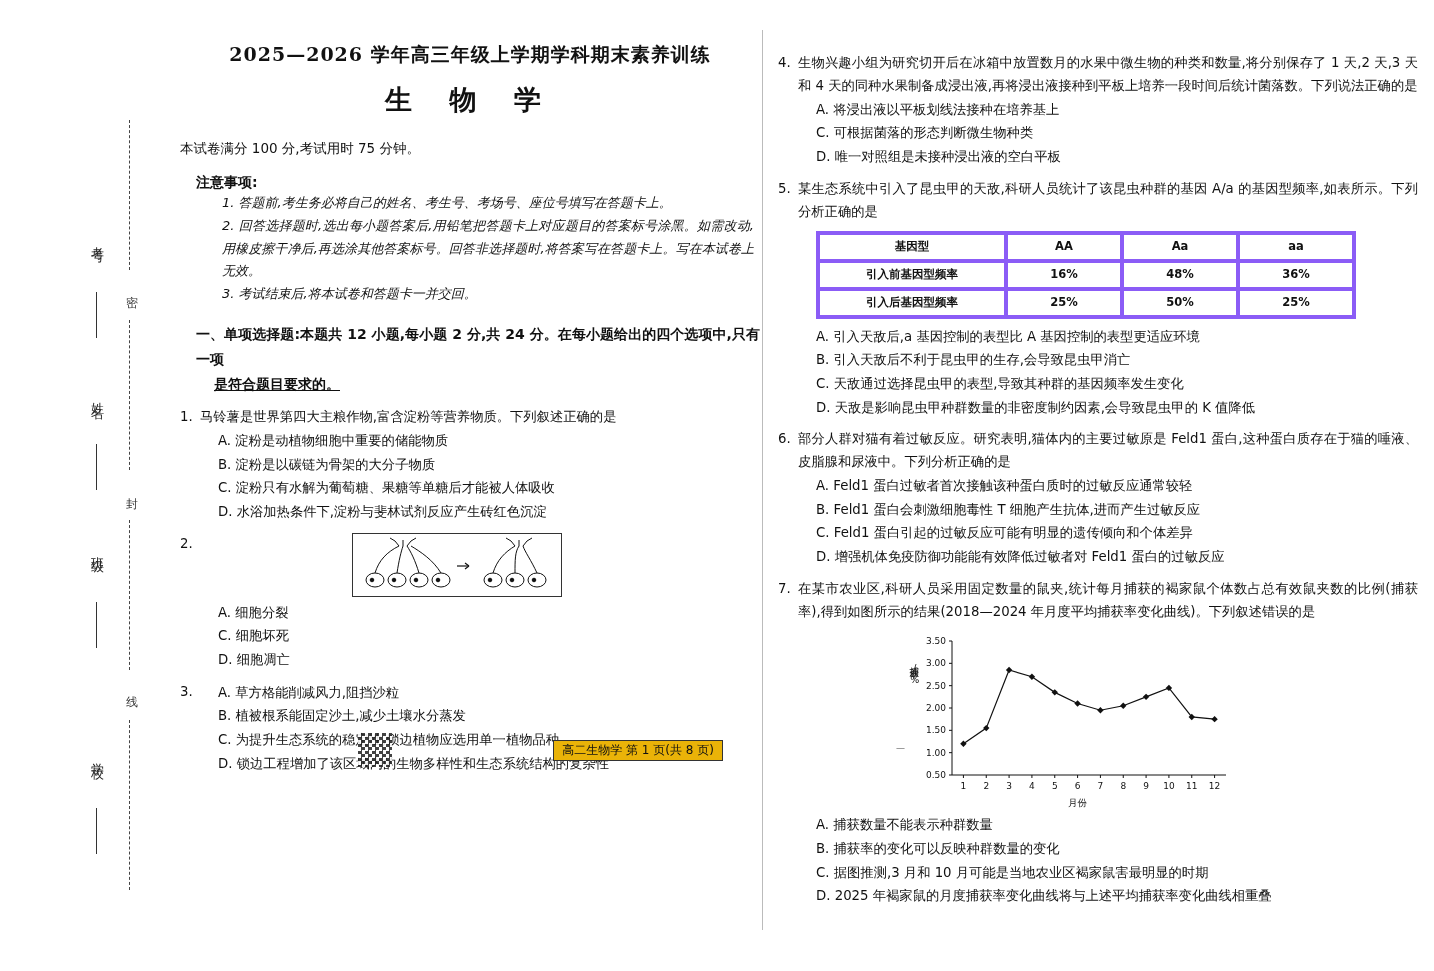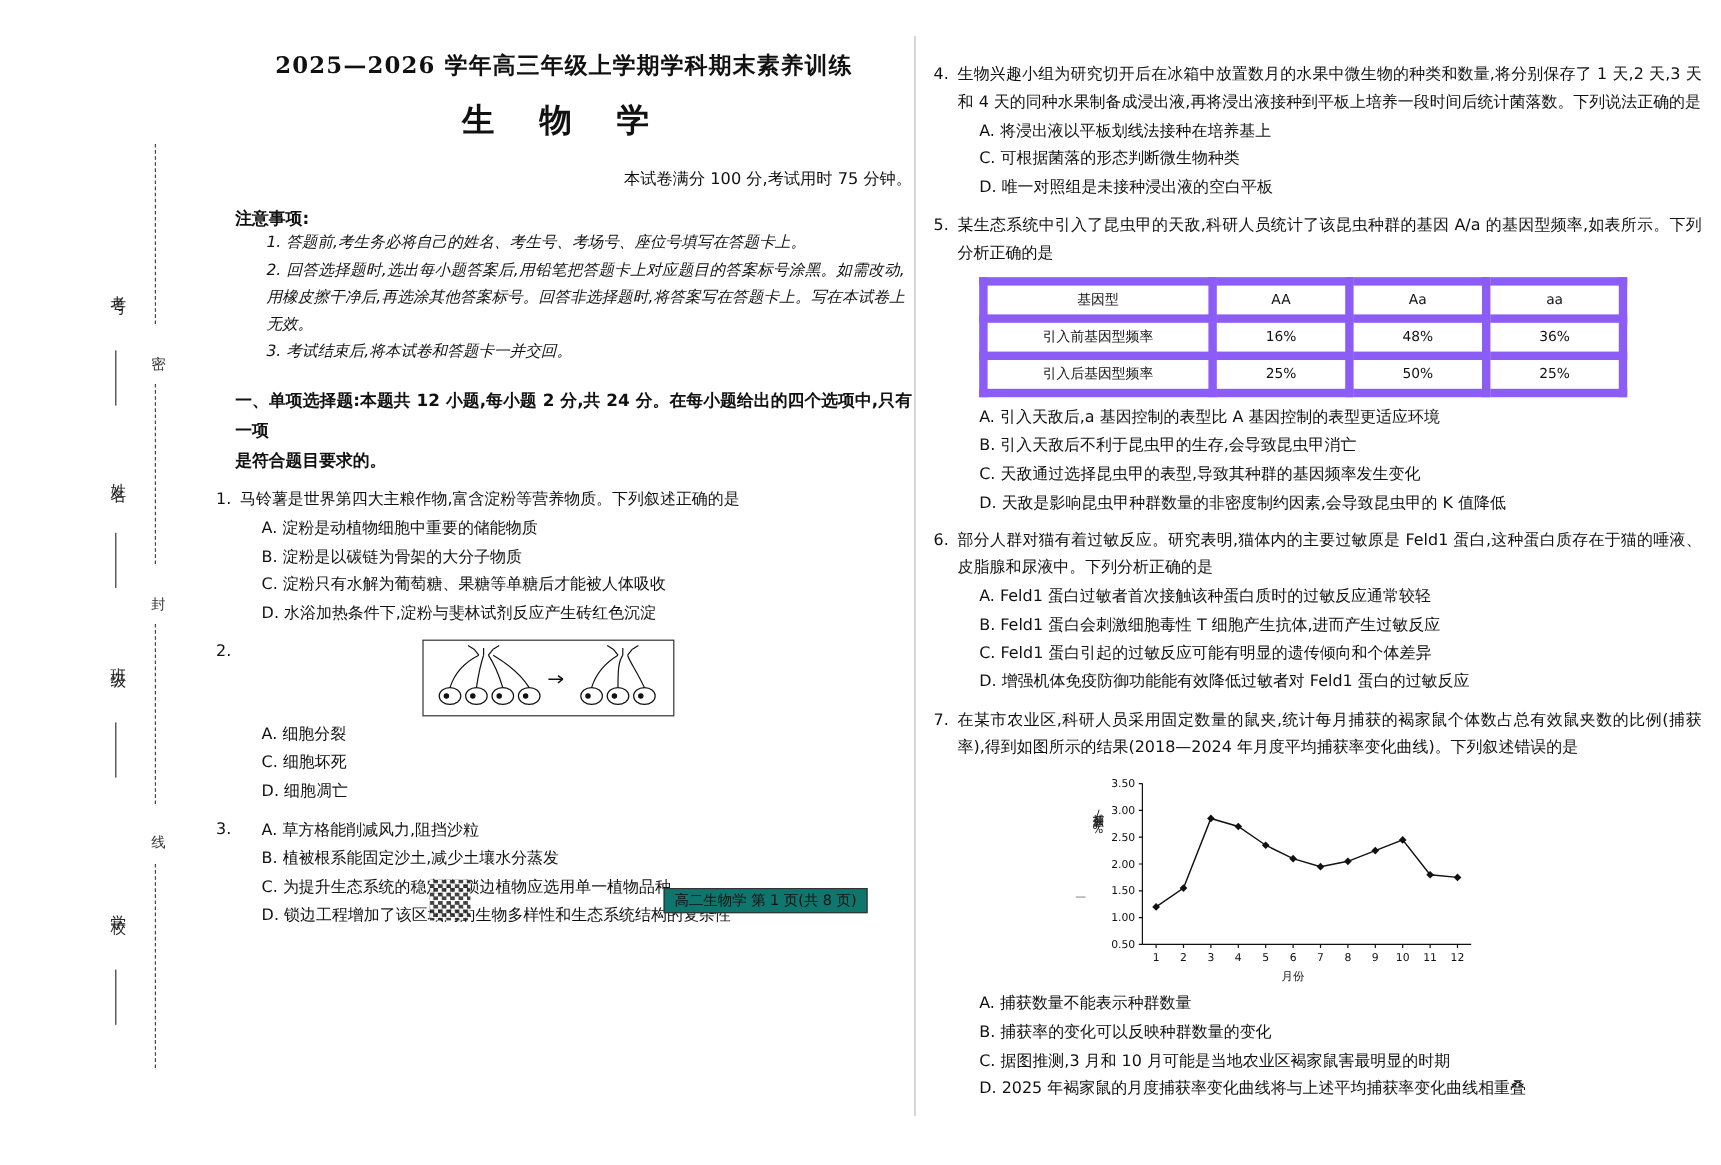--- a/index.html
+++ b/index.html
@@ -40,59 +40,59 @@
 
   .title-main{
     text-align:center;font-size:19px;font-weight:bold;margin-top:42px;
     letter-spacing:1px;font-family:"DejaVu Serif","Liberation Serif",serif;
   }
   .title-sub{
     text-align:center;font-size:27px;font-weight:bold;margin-top:14px;letter-spacing:14px;
     font-family:"DejaVu Serif","Liberation Serif",serif;
   }
   .full-score{
-    text-align:right;font-size:13.5px;margin-top:22px;
+    text-align:left;font-size:13.5px;margin-top:22px;
   }
   .notice-title{font-size:14px;font-weight:bold;margin-top:16px;margin-left:16px;}
   .notice-item{font-size:13px;line-height:1.75;margin-left:42px;margin-right:6px;text-align:justify;font-style:italic;}
   .sec-title{font-size:14px;font-weight:bold;margin-top:16px;margin-left:16px;line-height:1.8;text-align:justify;}
-  .sec-title .ind{display:block;}
+  .sec-title .ind{display:block;margin-left:18px;text-decoration:underline;}
 
   .q{margin-top:9px;font-size:13.3px;line-height:1.72;text-align:justify;}
   .q .stem{display:block;text-indent:0;padding-left:20px;position:relative;}
   .q .num{position:absolute;left:0;top:0;}
   .opt{font-size:13.3px;line-height:1.78;padding-left:38px;}
 
   .fig-box{
     margin:8px 0 4px 172px;width:208px;height:62px;border:1px solid #333;position:relative;background:#fff;
   }
   .fig-box svg{position:absolute;left:0;top:0;}
 
   
   table.gene{
     border-collapse:collapse;margin:8px 0 6px 38px;width:540px;font-size:11.5px;
   }
   table.gene th,table.gene td{
-    border:7px solid #8b5cf6;text-align:center;padding:2px 2px;height:19px;font-weight:normal;
+    border:4px solid #8b5cf6;text-align:center;padding:2px 2px;height:19px;font-weight:bold;
   }
   table.gene th.first{position:relative;}
 
   .chart-wrap{position:relative;margin:6px 0 4px 130px;width:330px;height:180px;}
   .chart-ylabel{
     position:absolute;left:-2px;top:30px;writing-mode:vertical-rl;text-orientation:upright;
     font-size:9.5px;letter-spacing:1px;
   }
   .chart-xlabel{position:absolute;left:160px;bottom:-2px;font-size:9.5px;}
 
   .footer{
     position:absolute;bottom:14px;font-size:12px;
   }
   .footer-left{left:168px;width:580px;text-align:center;}
   .footer .box{
-    display:inline-block;border:1px solid #333;padding:1px 8px;background:#0f766e;
+    display:inline-block;border:1px solid #333;padding:1px 8px;background:#eab308;
   }
   .qr{
     position:absolute;width:34px;height:34px;background:
       repeating-conic-gradient(#222 0 25%,#fff 0 50%) 0 0/7px 7px;
     opacity:.85;
   }
   .tiny-mark{position:absolute;font-size:9px;color:#666;}
 </style>
 </head>
 <body>

